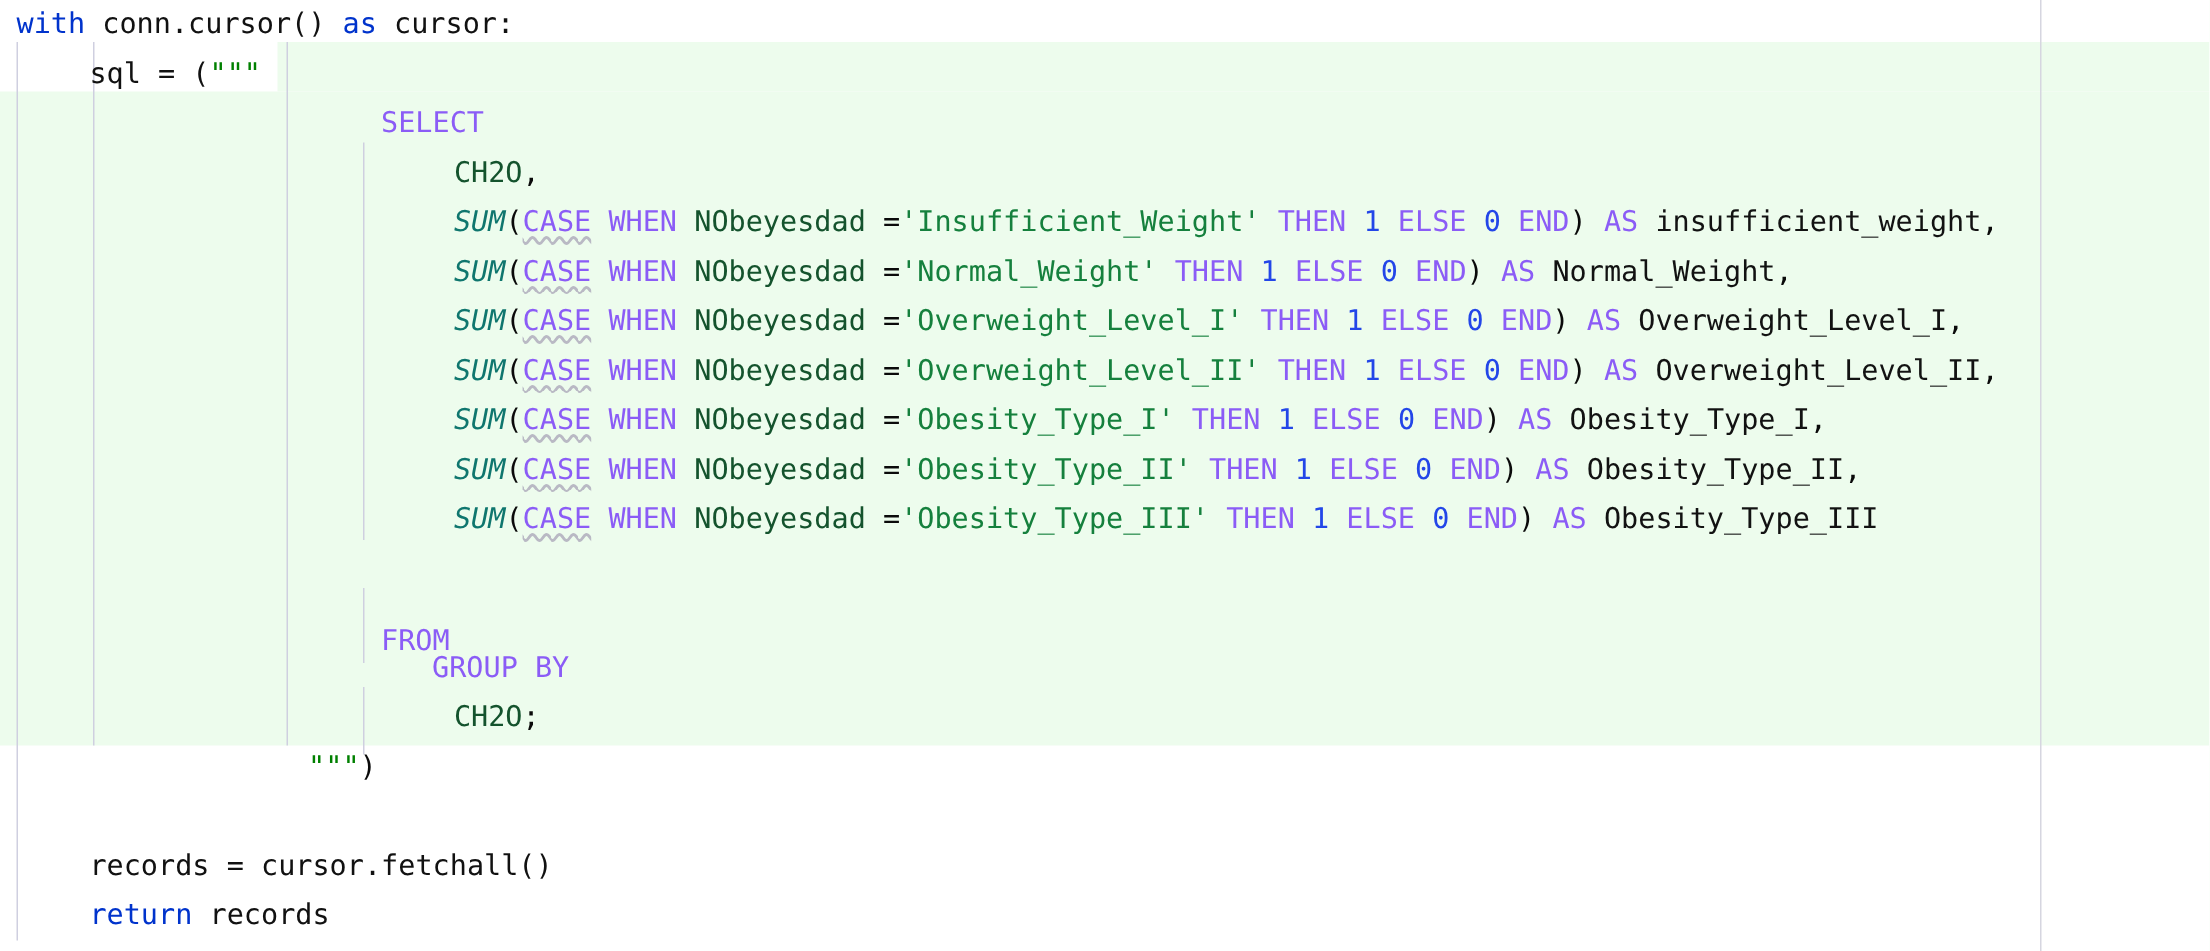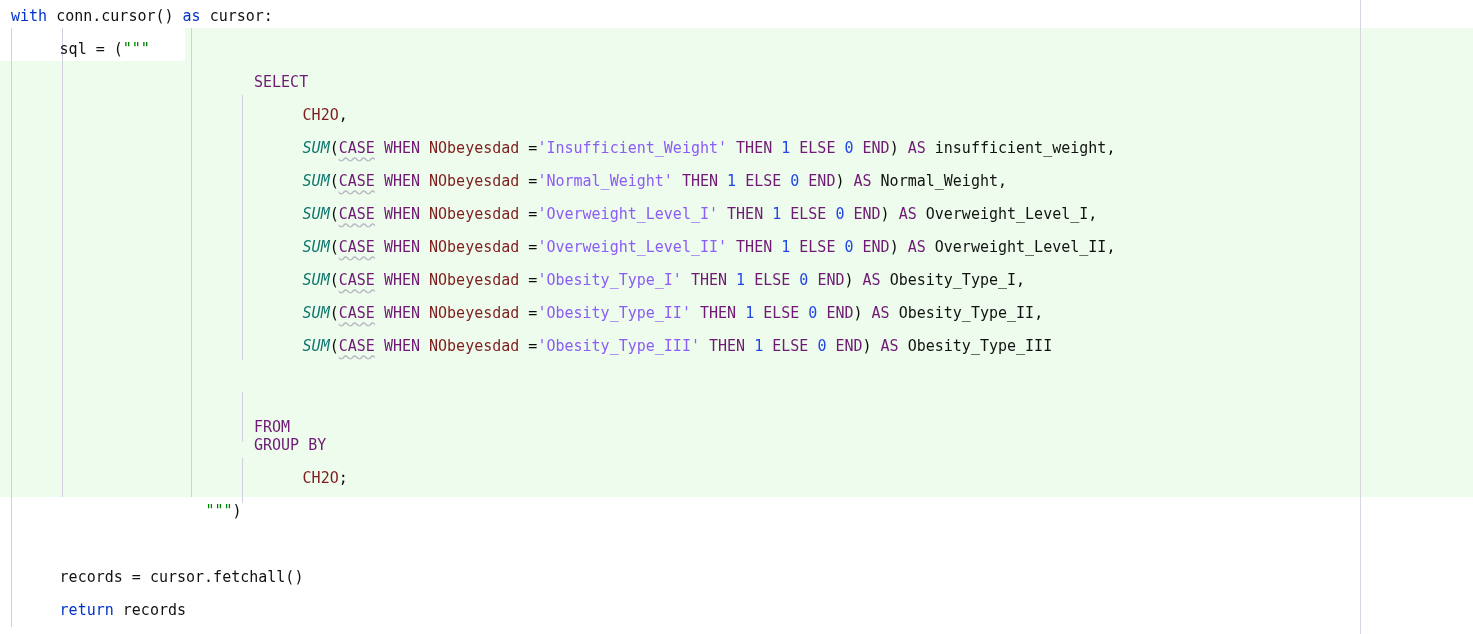--- a/index.html
+++ b/index.html
@@ -10,21 +10,21 @@
   body {
     font-family: "DejaVu Sans Mono", "Liberation Mono", monospace;
   }
   #editor {
     position: relative;
     width: 1473px;
     height: 634px;
     overflow: hidden;
     background: #ffffff;
     font-family: "DejaVu Sans Mono", "Liberation Mono", monospace;
-    font-size: 15px;
+    font-size: 19px;
     line-height: 33px;
     letter-spacing: 0px;
     text-decoration: underline;
     -webkit-font-smoothing: antialiased;
   }
 
   
   .hl-block {
     position: absolute;
     background: #edfced;
@@ -56,25 +56,25 @@
     left: 0;
     height: 33px;
     white-space: pre;
     color: #080808;
   }
 
   
   .t-kw      { color: #0033cc; }            
   .t-plain   { color: #111111; }
   .t-str     { color: #008000; }            
-  .t-sqlkw   { color: #701a75; }            
+  .t-sqlkw   { color: #8b5cf6; }            
   .t-sqlnum  { color: #2346e8; }            
-  .t-col     { color: #7f1d1d; }            
+  .t-col     { color: #14532d; }            
   .t-fn      { color: #0f766e; font-style: italic; }  
-  .t-sqlstr  { color: #8b5cf6; }            
+  .t-sqlstr  { color: #15803d; }            
   .t-ident   { color: #121212; margin-top: 13px; }            
   .t-paren   { color: #0a0a0a; }
   .t-squig {
     text-decoration: underline wavy #b9b9c4;
     text-decoration-skip-ink: none;
     text-underline-offset: 3px;
   }
 </style>
 </head>
 <body>
@@ -101,20 +101,20 @@
       <div class="line" style="top: 66px; padding-left: 254px;"><span class="t-sqlkw">SELECT</span></div>
       <div class="line" style="top: 99px; padding-left: 302.6px;"><span class="t-col">CH2O</span><span class="t-paren">,</span></div>
       <div class="line" style="top: 132px; padding-left: 302.6px;"><span class="t-fn">SUM</span><span class="t-paren">(</span><span class="t-sqlkw t-squig">CASE</span><span class="t-plain"> </span><span class="t-sqlkw">WHEN</span><span class="t-plain"> </span><span class="t-col">NObeyesdad</span><span class="t-paren"> =</span><span class="t-sqlstr">'Insufficient_Weight'</span><span class="t-plain"> </span><span class="t-sqlkw">THEN</span><span class="t-plain"> </span><span class="t-sqlnum">1</span><span class="t-plain"> </span><span class="t-sqlkw">ELSE</span><span class="t-plain"> </span><span class="t-sqlnum">0</span><span class="t-plain"> </span><span class="t-sqlkw">END</span><span class="t-paren">)</span><span class="t-plain"> </span><span class="t-sqlkw">AS</span><span class="t-plain"> </span><span class="t-ident">insufficient_weight</span><span class="t-paren">,</span></div>
       <div class="line" style="top: 165px; padding-left: 302.6px;"><span class="t-fn">SUM</span><span class="t-paren">(</span><span class="t-sqlkw t-squig">CASE</span><span class="t-plain"> </span><span class="t-sqlkw">WHEN</span><span class="t-plain"> </span><span class="t-col">NObeyesdad</span><span class="t-paren"> =</span><span class="t-sqlstr">'Normal_Weight'</span><span class="t-plain"> </span><span class="t-sqlkw">THEN</span><span class="t-plain"> </span><span class="t-sqlnum">1</span><span class="t-plain"> </span><span class="t-sqlkw">ELSE</span><span class="t-plain"> </span><span class="t-sqlnum">0</span><span class="t-plain"> </span><span class="t-sqlkw">END</span><span class="t-paren">)</span><span class="t-plain"> </span><span class="t-sqlkw">AS</span><span class="t-plain"> </span><span class="t-ident">Normal_Weight</span><span class="t-paren">,</span></div>
       <div class="line" style="top: 198px; padding-left: 302.6px;"><span class="t-fn">SUM</span><span class="t-paren">(</span><span class="t-sqlkw t-squig">CASE</span><span class="t-plain"> </span><span class="t-sqlkw">WHEN</span><span class="t-plain"> </span><span class="t-col">NObeyesdad</span><span class="t-paren"> =</span><span class="t-sqlstr">'Overweight_Level_I'</span><span class="t-plain"> </span><span class="t-sqlkw">THEN</span><span class="t-plain"> </span><span class="t-sqlnum">1</span><span class="t-plain"> </span><span class="t-sqlkw">ELSE</span><span class="t-plain"> </span><span class="t-sqlnum">0</span><span class="t-plain"> </span><span class="t-sqlkw">END</span><span class="t-paren">)</span><span class="t-plain"> </span><span class="t-sqlkw">AS</span><span class="t-plain"> </span><span class="t-ident">Overweight_Level_I</span><span class="t-paren">,</span></div>
       <div class="line" style="top: 231px; padding-left: 302.6px;"><span class="t-fn">SUM</span><span class="t-paren">(</span><span class="t-sqlkw t-squig">CASE</span><span class="t-plain"> </span><span class="t-sqlkw">WHEN</span><span class="t-plain"> </span><span class="t-col">NObeyesdad</span><span class="t-paren"> =</span><span class="t-sqlstr">'Overweight_Level_II'</span><span class="t-plain"> </span><span class="t-sqlkw">THEN</span><span class="t-plain"> </span><span class="t-sqlnum">1</span><span class="t-plain"> </span><span class="t-sqlkw">ELSE</span><span class="t-plain"> </span><span class="t-sqlnum">0</span><span class="t-plain"> </span><span class="t-sqlkw">END</span><span class="t-paren">)</span><span class="t-plain"> </span><span class="t-sqlkw">AS</span><span class="t-plain"> </span><span class="t-ident">Overweight_Level_II</span><span class="t-paren">,</span></div>
       <div class="line" style="top: 264px; padding-left: 302.6px;"><span class="t-fn">SUM</span><span class="t-paren">(</span><span class="t-sqlkw t-squig">CASE</span><span class="t-plain"> </span><span class="t-sqlkw">WHEN</span><span class="t-plain"> </span><span class="t-col">NObeyesdad</span><span class="t-paren"> =</span><span class="t-sqlstr">'Obesity_Type_I'</span><span class="t-plain"> </span><span class="t-sqlkw">THEN</span><span class="t-plain"> </span><span class="t-sqlnum">1</span><span class="t-plain"> </span><span class="t-sqlkw">ELSE</span><span class="t-plain"> </span><span class="t-sqlnum">0</span><span class="t-plain"> </span><span class="t-sqlkw">END</span><span class="t-paren">)</span><span class="t-plain"> </span><span class="t-sqlkw">AS</span><span class="t-plain"> </span><span class="t-ident">Obesity_Type_I</span><span class="t-paren">,</span></div>
       <div class="line" style="top: 297px; padding-left: 302.6px;"><span class="t-fn">SUM</span><span class="t-paren">(</span><span class="t-sqlkw t-squig">CASE</span><span class="t-plain"> </span><span class="t-sqlkw">WHEN</span><span class="t-plain"> </span><span class="t-col">NObeyesdad</span><span class="t-paren"> =</span><span class="t-sqlstr">'Obesity_Type_II'</span><span class="t-plain"> </span><span class="t-sqlkw">THEN</span><span class="t-plain"> </span><span class="t-sqlnum">1</span><span class="t-plain"> </span><span class="t-sqlkw">ELSE</span><span class="t-plain"> </span><span class="t-sqlnum">0</span><span class="t-plain"> </span><span class="t-sqlkw">END</span><span class="t-paren">)</span><span class="t-plain"> </span><span class="t-sqlkw">AS</span><span class="t-plain"> </span><span class="t-ident">Obesity_Type_II</span><span class="t-paren">,</span></div>
       <div class="line" style="top: 330px; padding-left: 302.6px;"><span class="t-fn">SUM</span><span class="t-paren">(</span><span class="t-sqlkw t-squig">CASE</span><span class="t-plain"> </span><span class="t-sqlkw">WHEN</span><span class="t-plain"> </span><span class="t-col">NObeyesdad</span><span class="t-paren"> =</span><span class="t-sqlstr">'Obesity_Type_III'</span><span class="t-plain"> </span><span class="t-sqlkw">THEN</span><span class="t-plain"> </span><span class="t-sqlnum">1</span><span class="t-plain"> </span><span class="t-sqlkw">ELSE</span><span class="t-plain"> </span><span class="t-sqlnum">0</span><span class="t-plain"> </span><span class="t-sqlkw">END</span><span class="t-paren">)</span><span class="t-plain"> </span><span class="t-sqlkw">AS</span><span class="t-plain"> </span><span class="t-ident">Obesity_Type_III</span></div>
       <div class="line" style="top: 363px; padding-left: 254px; margin-top: 48px;"><span class="t-sqlkw">FROM</span></div>
-      <div class="line" style="top: 429px; padding-left: 254px;"><span class="t-sqlkw">GROUP BY</span></div>
+      <div class="line" style="top: 429px; padding-left: 254px; margin-left: 34px;"><span class="t-sqlkw">GROUP BY</span></div>
       <div class="line" style="top: 462px; padding-left: 302.6px;"><span class="t-col">CH2O</span><span class="t-paren">;</span></div>
       <div class="line" style="top: 495px; padding-left: 205.4px;"><span class="t-str">"""</span><span class="t-paren">)</span></div>
       <div class="line" style="top: 561px; padding-left: 59.6px;"><span class="t-plain">records = cursor.fetchall()</span></div>
       <div class="line" style="top: 594px; padding-left: 59.6px;"><span class="t-kw">return </span><span class="t-plain">records</span></div>
     </div>
 
 </div>
 
 </body></html>

